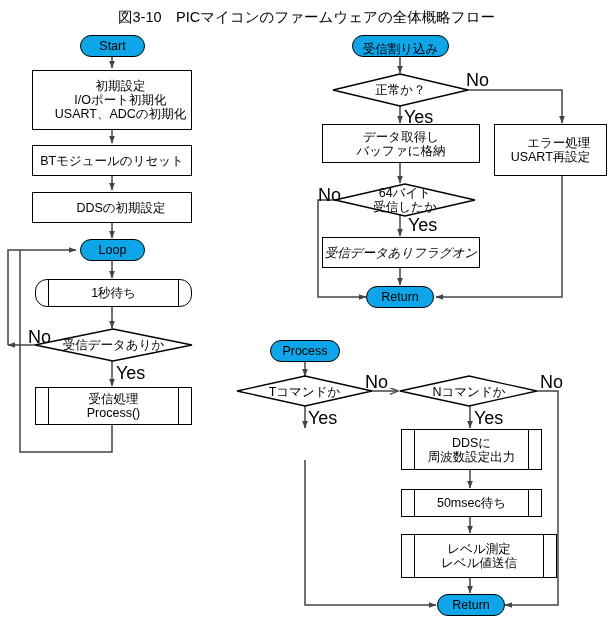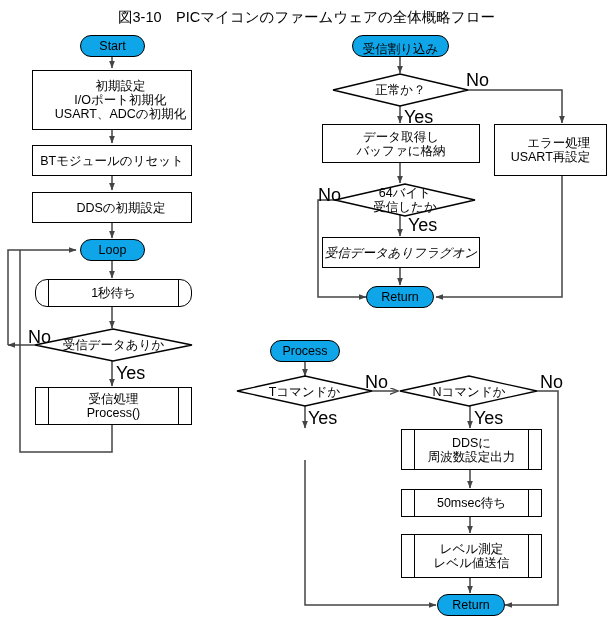--- a/index.html
+++ b/index.html
@@ -189,21 +189,21 @@
 
   <div class="node sub" style="left:401px;top:429px;width:141px;height:41px;white-space:pre-line;">
     <span>DDSに
 周波数設定出力</span>
   </div>
 
   <div class="node sub" style="left:401px;top:489px;width:141px;height:28px;">
     <span>50msec待ち</span>
   </div>
 
-  <div class="node sub" style="left:401px;top:534px;width:141px;height:44px;white-space:pre-line;">
+  <div class="node sub" style="left:401px;top:534px;width:156px;height:44px;white-space:pre-line;">
     <span>レベル測定
 レベル値送信</span>
   </div>
 
   <div class="node term" style="left:437px;top:594px;width:68px;height:22px;">
     <span>Return</span>
   </div>
 
   <span class="edgelbl" style="left:365px;top:372px;">No</span>
   <span class="edgelbl" style="left:308px;top:408px;">Yes</span>

